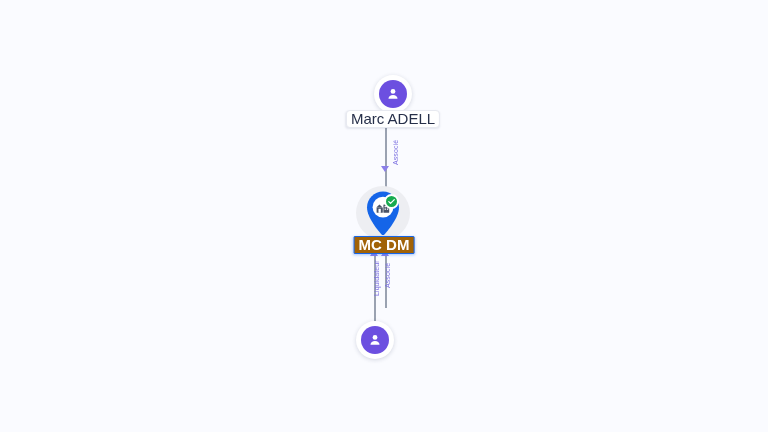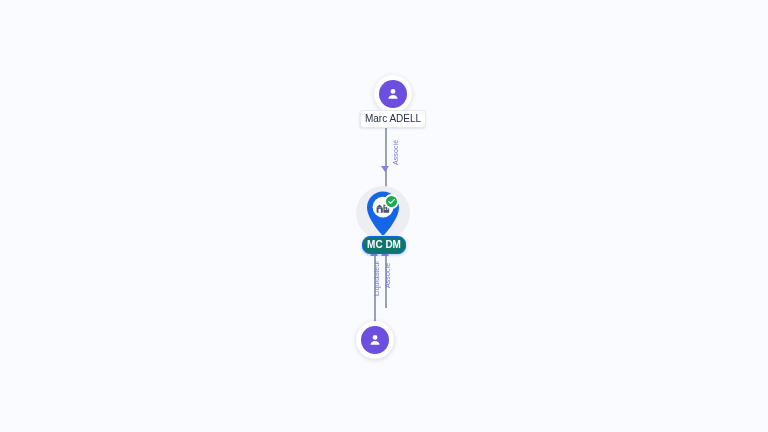--- a/index.html
+++ b/index.html
@@ -103,33 +103,33 @@
   }
   .pin-badge svg { display: block; }
 
   
   .name-label {
     position: absolute;
     background: #ffffff;
     border: 1px solid #e7e9f0;
     border-radius: 4px;
     padding: 2px 4px;
-    font-size: 10px;
+    font-size: 15px;
     line-height: 12px;
     color: #27304a;
     white-space: nowrap;
     box-shadow: 0 1px 2px rgba(40,50,90,.10);
     transform: translateX(-50%);
   }
   .name-label.primary {
-    background: #0f766e;
+    background: #a16207;
     border-color: #1565e8;
     color: #ffffff;
     font-weight: bold;
-    border-radius: 8px;
+    border-radius: 1px;
     box-shadow: 0 1px 3px rgba(21,101,232,.35);
   }
 </style>
 </head>
 <body>
 
 <div class="canvas">
 
   <div class="edge-line" style="left:385px; top:126px; height:62px;"></div>
   <div class="arrow arrow-down" style="left:381px; top:166px;"></div>

